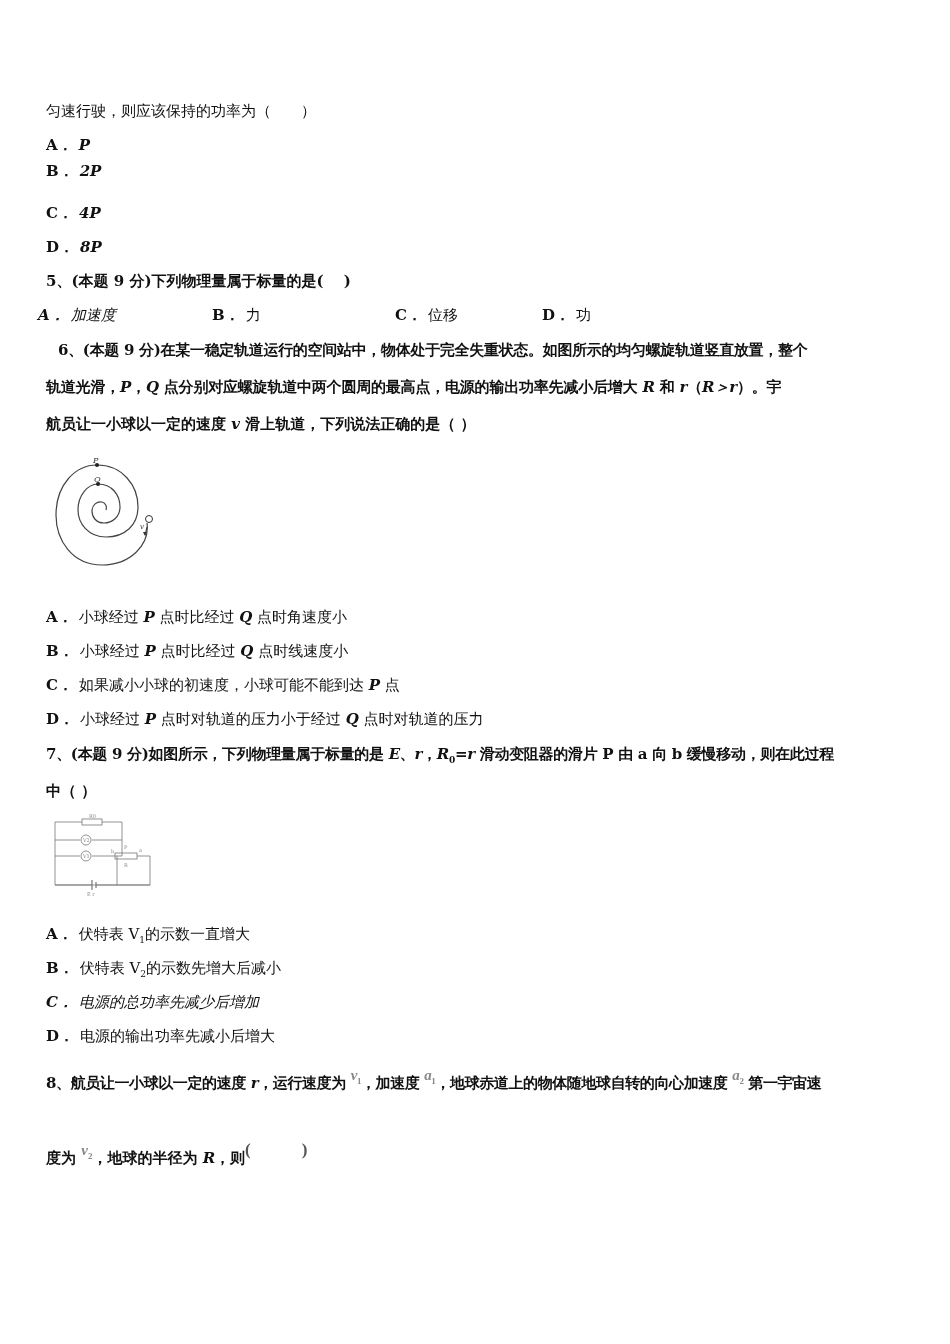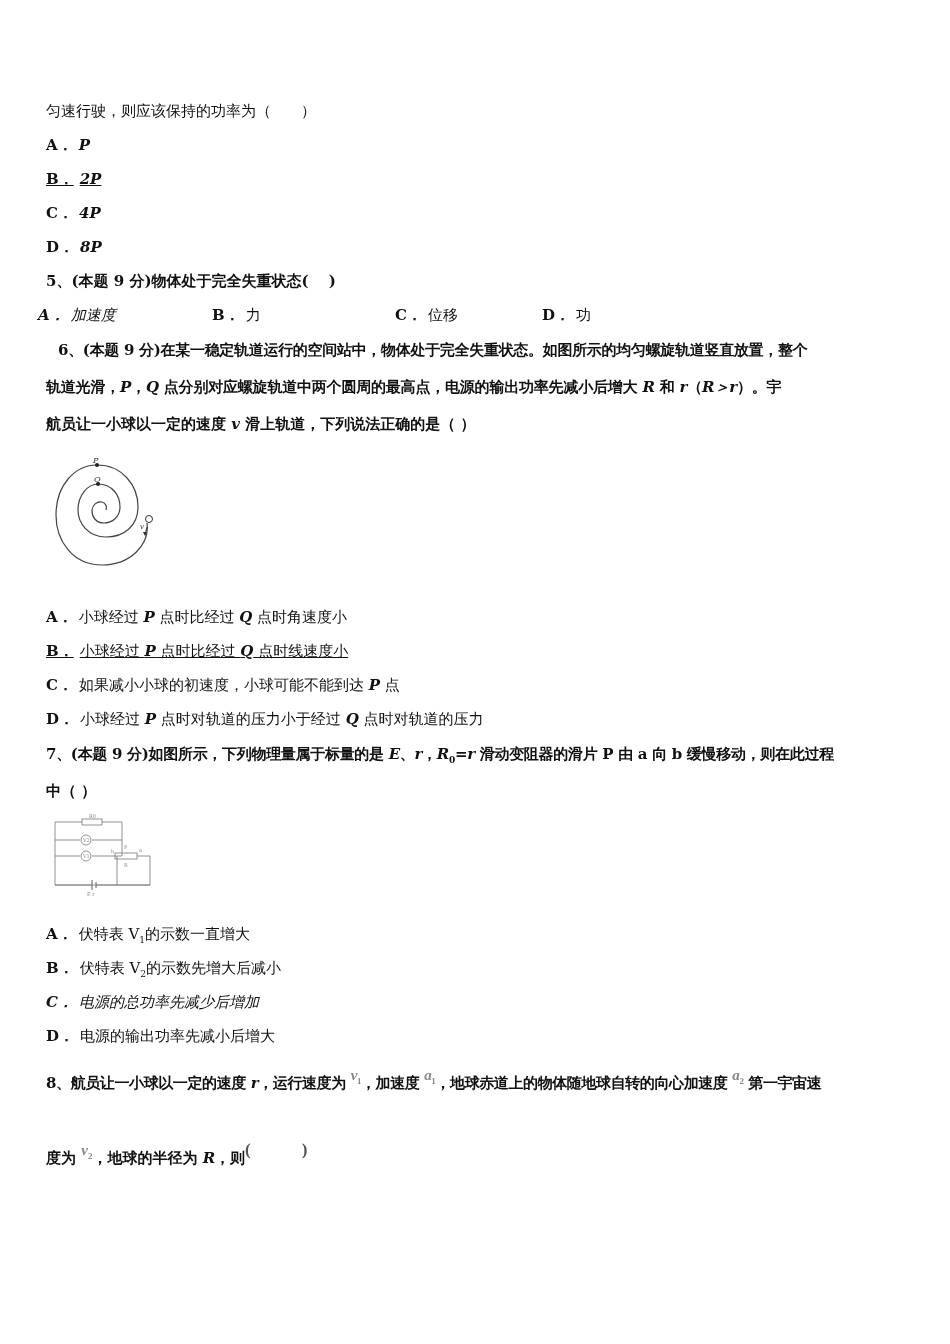--- a/index.html
+++ b/index.html
@@ -17,26 +17,26 @@
   .math-gray sub { font-size: 9px; font-style: normal; }
   .paren-gray { color: #555; font-family: "Liberation Serif", serif; font-size: 17px; position: relative; top: -8px; }
   .fig { position: absolute; }
   sub.s { font-size: 9px; }
 </style>
 </head>
 <body>
 
 <div class="line" style="top:101px;"><span>匀速行驶，则应该保持的功率为（　　）</span></div>
 <div class="line" style="top:135px;"><span class="opt-label">A．</span><span class="it">P</span></div>
-<div class="line" style="top:169px;text-decoration:underline;"><span class="opt-label">B．</span><span class="it">2P</span></div>
+<div class="line" style="top:161px;"><span class="opt-label">B．</span><span class="it">2P</span></div>
 <div class="line" style="top:203px;"><span class="opt-label">C．</span><span class="it">4P</span></div>
 <div class="line" style="top:237px;"><span class="opt-label">D．</span><span class="it">8P</span></div>
 
 <div class="line bold" style="top:271px;">
-  <span>5、</span><span>(本题 9 分)</span><span>物体处于完全失重状态(　 )</span>
+  <span>5、</span><span>(本题 9 分)</span><span>下列物理量属于标量的是(　 )</span>
 </div>
 <div class="row4" style="top:305px; left:38px;font-style:italic;"><span class="opt-label">A．</span><span>加速度</span></div>
 <div class="row4" style="top:305px; left:212px;"><span class="opt-label">B．</span><span>力</span></div>
 <div class="row4" style="top:305px; left:395px;"><span class="opt-label">C．</span><span>位移</span></div>
 <div class="row4" style="top:305px; left:542px;"><span class="opt-label">D．</span><span>功</span></div>
 
 <div class="line bold" style="top:340px; letter-spacing:-0.3px;margin-left:12px;">
   <span>6、</span><span>(本题 9 分)</span><span>在某一稳定轨道运行的空间站中，物体处于完全失重状态。如图所示的均匀螺旋轨道竖直放置，整个</span>
 </div>
 <div class="line bold" style="top:377px; letter-spacing:-0.2px;">
@@ -52,21 +52,21 @@
   <circle cx="48" cy="29" r="2" fill="#222"></circle>
   <circle cx="99" cy="64" r="3.5" fill="#fff" stroke="#333" stroke-width="1"></circle>
   <path d="M97,72 L95,80" stroke="#333" stroke-width="1"></path>
   <path d="M93,77 L95,81 L97,77" fill="#333"></path>
   <text x="43" y="8" font-size="8" font-style="italic" fill="#333">P</text>
   <text x="44" y="27" font-size="8" font-style="italic" fill="#333">Q</text>
   <text x="90" y="74" font-size="7" font-style="italic" fill="#333">v</text>
 </svg>
 
 <div class="line" style="top:607px;"><span class="opt-label">A．</span><span>小球经过 </span><span class="it">P</span><span> 点时比经过 </span><span class="it">Q</span><span> 点时角速度小</span></div>
-<div class="line" style="top:641px;text-decoration:underline;"><span class="opt-label">B．</span><span>小球经过 </span><span class="it">P</span><span> 点时比经过 </span><span class="it">Q</span><span> 点时线速度小</span></div>
+<div class="line" style="top:641px;"><span class="opt-label">B．</span><span>小球经过 </span><span class="it">P</span><span> 点时比经过 </span><span class="it">Q</span><span> 点时线速度小</span></div>
 <div class="line" style="top:675px;"><span class="opt-label">C．</span><span>如果减小小球的初速度，小球可能不能到达 </span><span class="it">P</span><span> 点</span></div>
 <div class="line" style="top:709px;"><span class="opt-label">D．</span><span>小球经过 </span><span class="it">P</span><span> 点时对轨道的压力小于经过 </span><span class="it">Q</span><span> 点时对轨道的压力</span></div>
 
 <div class="line bold" style="top:744px; letter-spacing:-0.3px;">
   <span>7、</span><span>(本题 9 分)</span><span>如图所示，下列物理量属于标量的是 </span><span class="it">E</span><span>、</span><span class="it">r</span><span>，</span><span class="it">R</span><sub class="s">0</sub><span class="it">=r</span><span> 滑动变阻器的滑片 P 由 a 向 b 缓慢移动，则在此过程</span>
 </div>
 <div class="line bold" style="top:781px;"><span>中（ ）</span></div>
 
 <svg class="fig" style="left:52px; top:812px;" width="100" height="85" viewBox="0 0 100 85">
   <g stroke="#777" stroke-width="0.8" fill="none">

